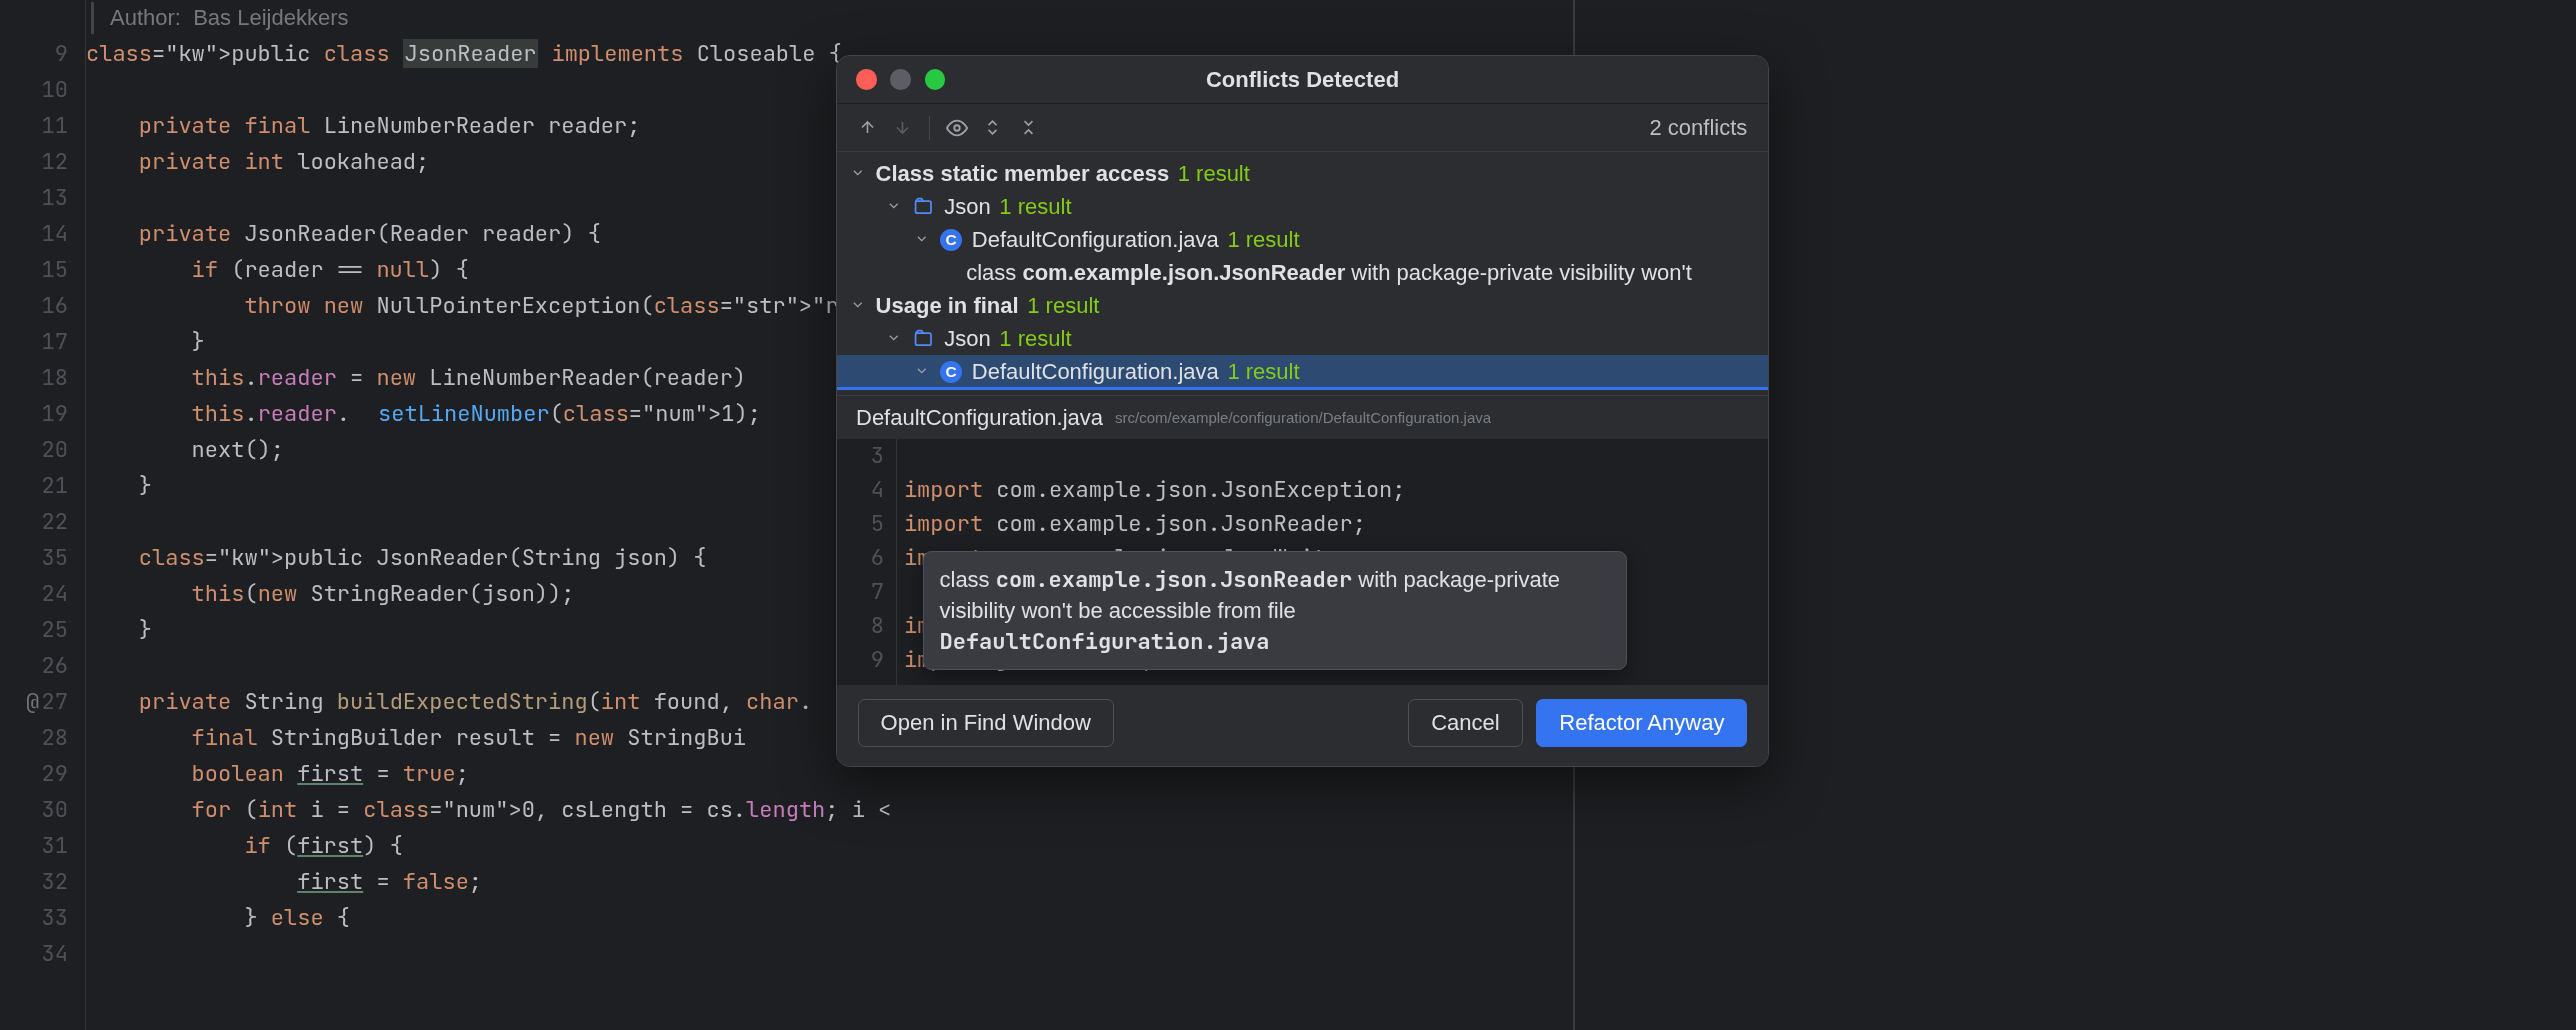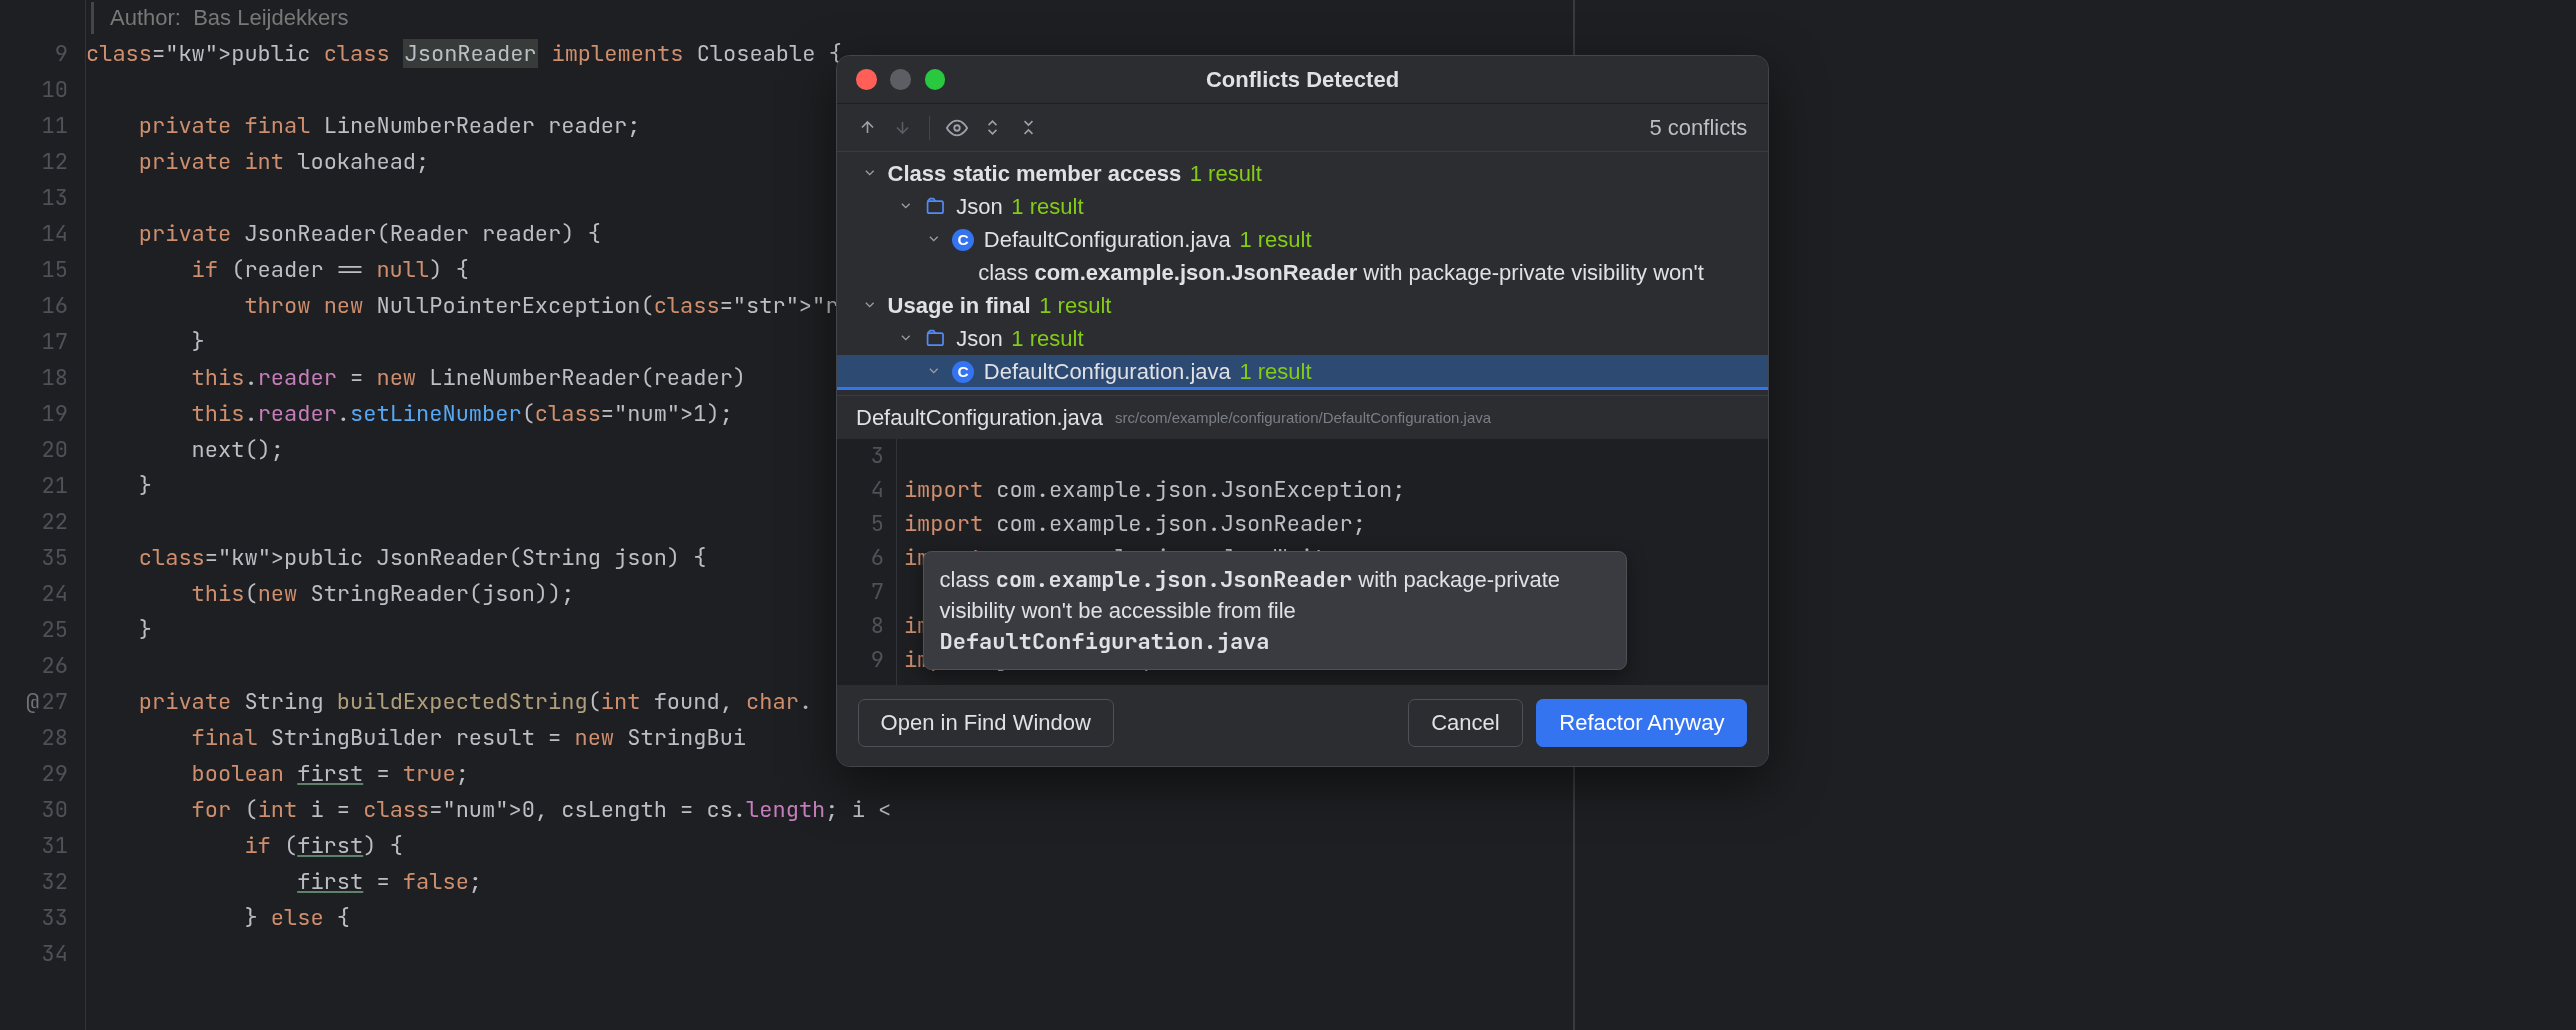--- a/index.html
+++ b/index.html
@@ -108,21 +108,21 @@
     position:absolute;
     left: 5.2px;
     top: 1.7px;
     bottom: 1.7px;
     width: 2.6px;
     background: #43454a;
   }
   .kw { color: var(--keyword); }
   .cls { color: var(--fg); }
   .hlcl { background: #373b39; padding: 0 1.7px;}
-  .mtd { color: var(--method); }
+  .mtd { color: var(--method); margin-left: 28px; }
   .mbr { color: var(--member); }
   .cmt { color: var(--comment); font-style: italic; }
 
   
   .dialog {
     position: absolute;
     left: 836px;
     top: 55px;
     width: 933px;
     height: 712px;
@@ -196,21 +196,21 @@
     flex: 0 0 auto;
     font-size: 22px;
     padding: 5.2px 0 6.9px 0;
     overflow: hidden;
   }
   .tree-row {
     display: flex;
     align-items: center;
     height: 33px;
     gap: 8.6px;
-    padding-left: 25px;
+    padding-left: 13px;
     white-space: nowrap;
   }
   .tree-row .chevron {
     width: 17px; height: 17px;
     color: #9da0a8;
     flex: 0 0 auto;
   }
   .tree-row .indent1 { width: 27.5px; flex:0 0 auto; }
   .tree-row .indent2 { width: 55px; flex:0 0 auto; }
   .tree-row .indent3 { width: 82px; flex:0 0 auto; }
@@ -403,21 +403,21 @@
       <svg width="19" height="19" viewBox="0 0 24 24" fill="none" stroke="currentColor" stroke-width="2">
           <path d="M7 9l5-5 5 5M7 15l5 5 5-5"></path>
         </svg>
     </div>
     <div class="tb-icon">
       <svg width="19" height="19" viewBox="0 0 24 24" fill="none" stroke="currentColor" stroke-width="2">
           <path d="M7 20l5-5 5 5M7 4l5 5 5-5"></path>
         </svg>
     </div>
     <div class="tb-spacer"></div>
-    <div class="tb-text">5 conflicts</div>
+    <div class="tb-text">2 conflicts</div>
   </div>
 
   <div class="tree">
     <div class="tree-row">
       <span class="chevron">
           <svg width="15.5" height="15.5" viewBox="0 0 24 24" fill="none" stroke="currentColor" stroke-width="2">
             <path d="M6 9l6 6 6-6"></path>
           </svg>
         </span>
       <span class="label bold">Class static member access</span>

